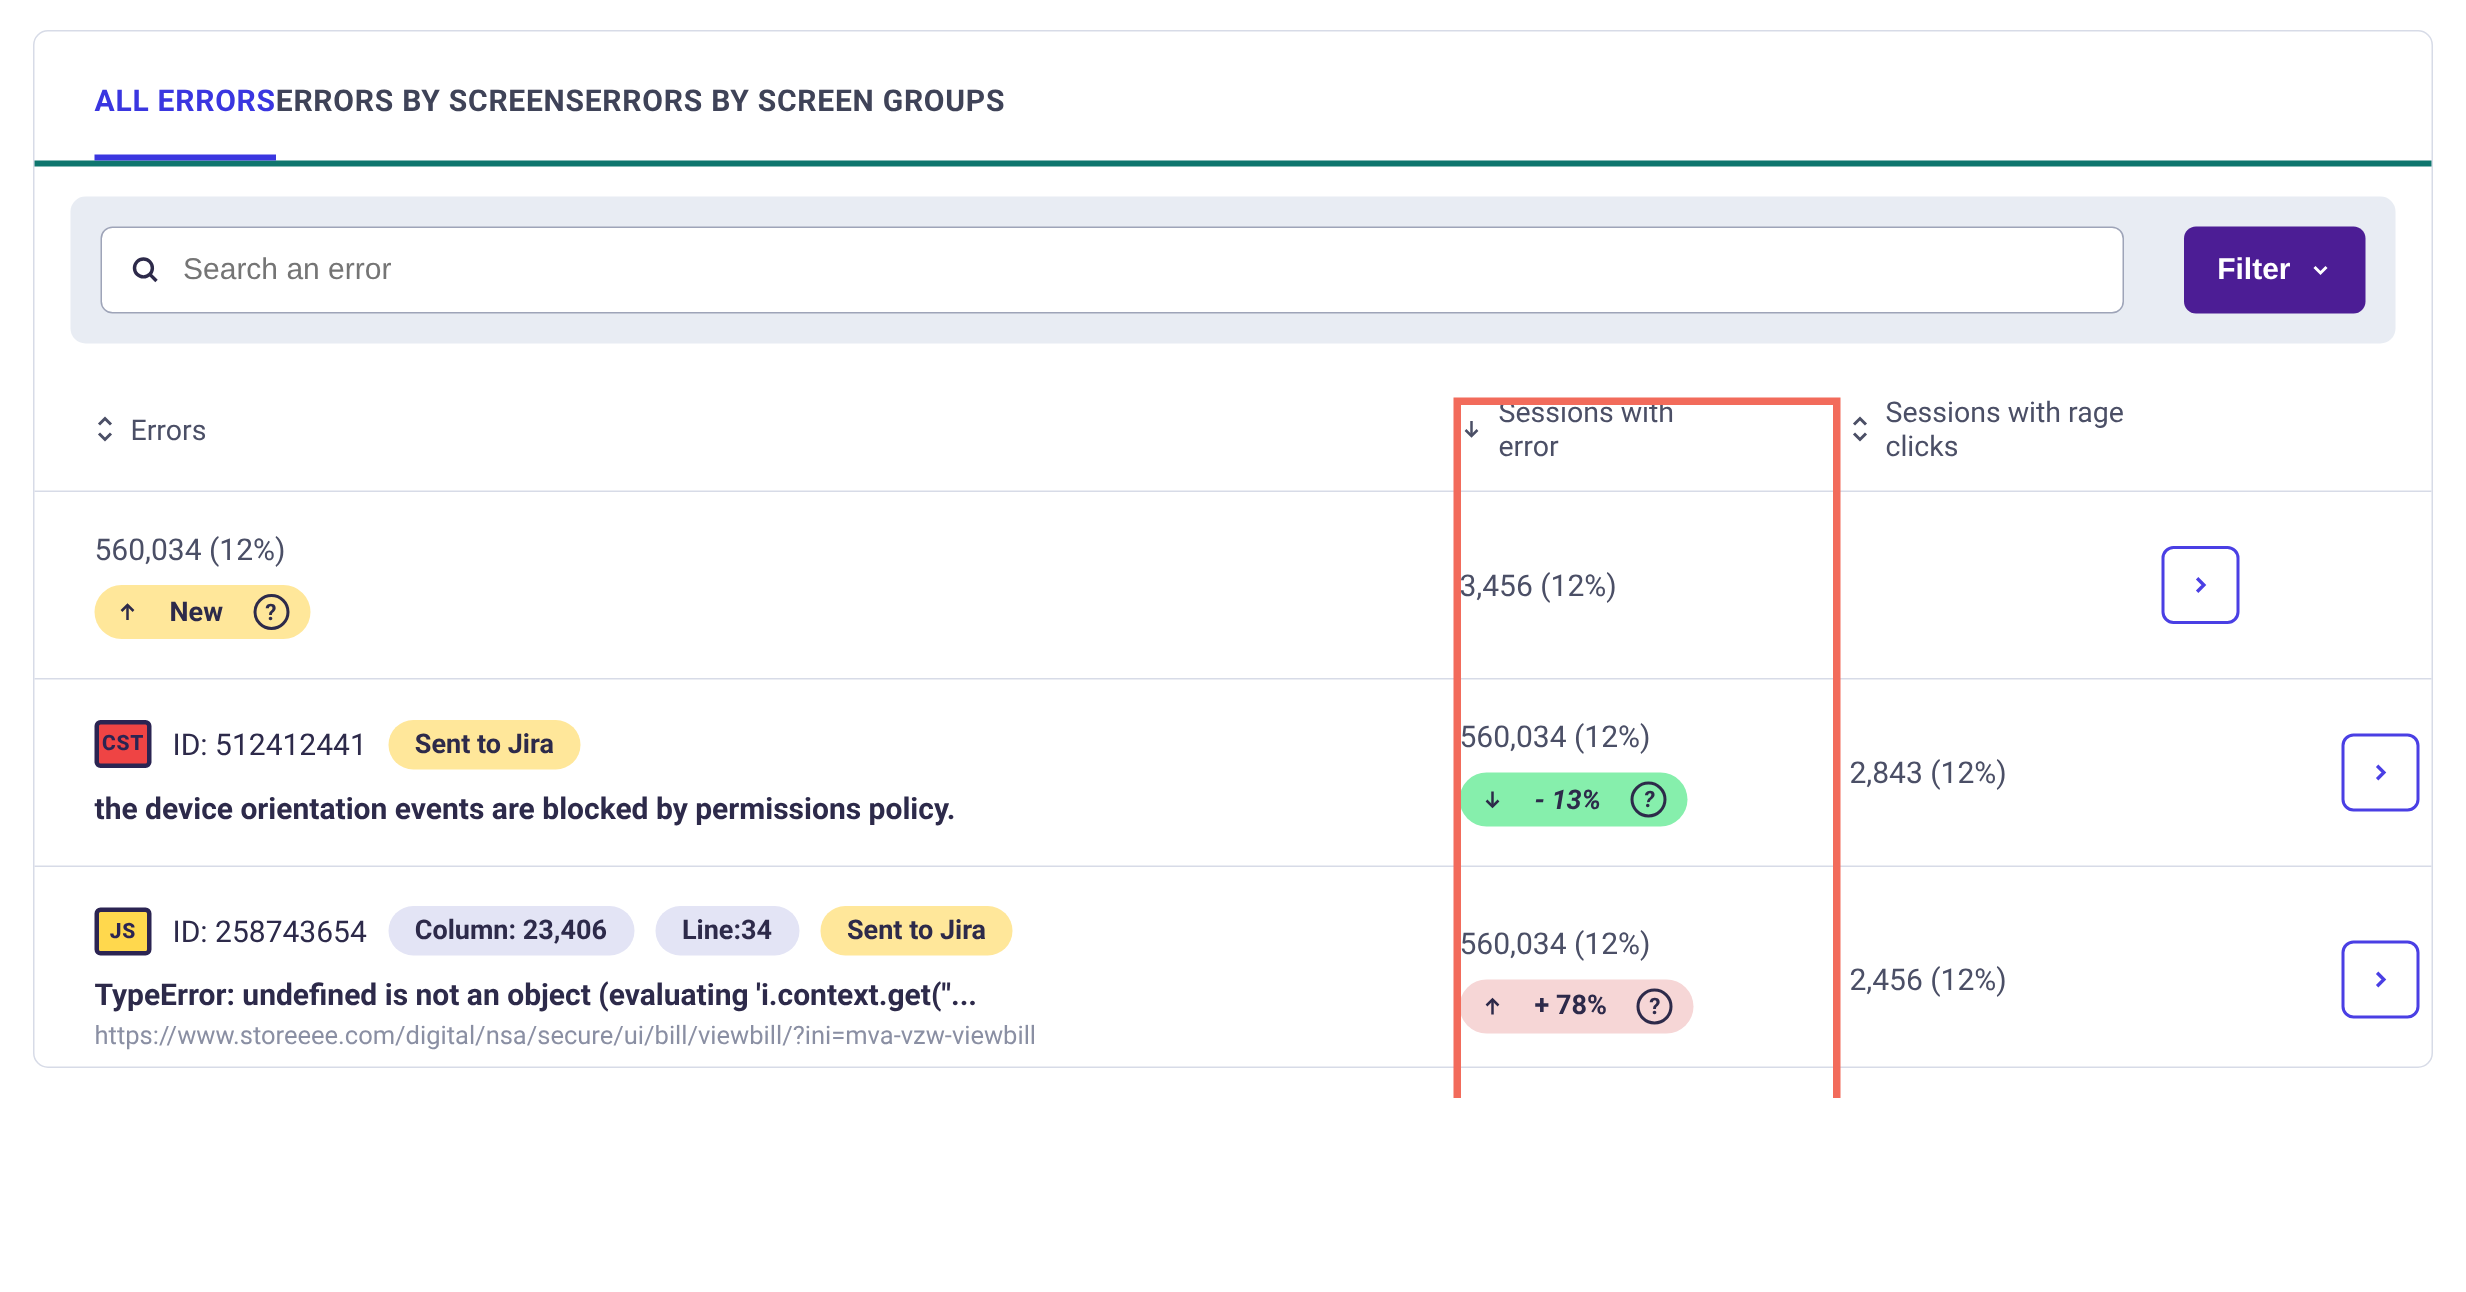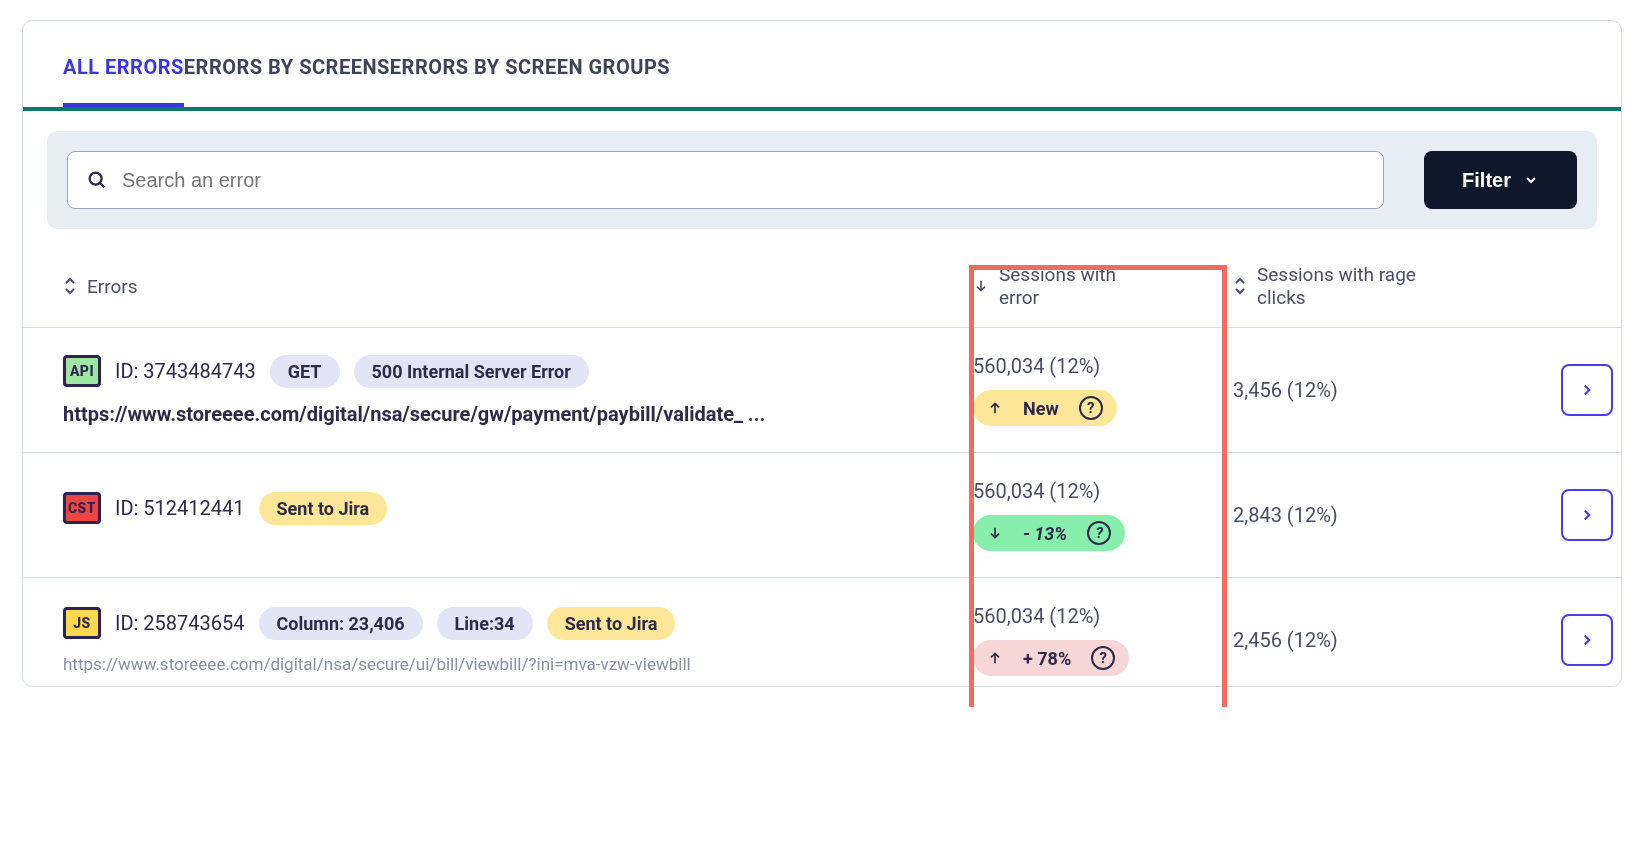--- a/index.html
+++ b/index.html
@@ -62,27 +62,27 @@
   .search-input {
     border: none;
     outline: none;
     font-size: 20px;
     color: #9ea4b8;
     margin-left: 14px;
     width: 100%;
     background: transparent;
   }
   .filter-btn {
-    background: #0f172a;
+    background: #4c1d95;
     color: #fff;
     border: none;
     border-radius: 8px;
     font-size: 20px;
     font-weight: 700;
-    padding: 0 38px;
+    padding: 0 22px;
     height: 58px;
     display: flex;
     align-items: center;
     gap: 12px;
     cursor: pointer;
   }
 
   
   .thead {
     display: grid;
@@ -216,29 +216,20 @@
           <polyline points="3 7 7 3 11 7"></polyline>
           <polyline points="3 13 7 17 11 13"></polyline>
         </svg>
       <span style="max-width:160px">Sessions with rage clicks</span>
     </div>
     <div></div>
   </div>
 
   <div id="rows">
       <div class="row">
-        <div class="err-col">
-          <div class="id-line">
-            <span class="badge-icon badge-api">API</span>
-            <span class="id-text">ID: 3743484743</span>
-            <span class="pill">GET</span>
-            <span class="pill">500 Internal Server Error</span>
-          </div>
-          <div class="err-title">https://www.storeeee.com/digital/nsa/secure/gw/payment/paybill/validate_ ...</div>
-        </div>
         <div class="sess-col">
           <div>560,034 (12%)</div>
           <div class="trend trend-new">
             <svg width="16" height="16" viewBox="0 0 24 24" fill="none" stroke="#2d2a4a" stroke-width="2.5">
               <line x1="12" y1="20" x2="12" y2="5"></line>
               <polyline points="6 11 12 5 18 11"></polyline>
             </svg>
             <span>New</span>
             <span class="qmark">?</span>
           </div>
@@ -252,20 +243,21 @@
           </button>
         </div>
       </div>
       <div class="row">
         <div class="err-col">
           <div class="id-line">
             <span class="badge-icon badge-cst">CST</span>
             <span class="id-text">ID: 512412441</span>
             <span class="pill pill-yellow">Sent to Jira</span>
           </div>
+          <div class="err-title">the device orientation events are blocked by permissions policy.</div>
         </div>
         <div class="sess-col">
           <div>560,034 (12%)</div>
           <div class="trend trend-down">
             <svg width="16" height="16" viewBox="0 0 24 24" fill="none" stroke="#2d2a4a" stroke-width="2.5">
               <line x1="12" y1="4" x2="12" y2="19"></line>
               <polyline points="6 13 12 19 18 13"></polyline>
             </svg>
             <span>- 13%</span>
             <span class="qmark">?</span>
@@ -282,20 +274,21 @@
       </div>
       <div class="row">
         <div class="err-col">
           <div class="id-line">
             <span class="badge-icon badge-js">JS</span>
             <span class="id-text">ID: 258743654</span>
             <span class="pill">Column: 23,406</span>
             <span class="pill">Line:34</span>
             <span class="pill pill-yellow">Sent to Jira</span>
           </div>
+          <div class="err-title">TypeError: undefined is not an object (evaluating 'i.context.get("...</div>
           <div class="err-sub">https://www.storeeee.com/digital/nsa/secure/ui/bill/viewbill/?ini=mva-vzw-viewbill</div>
         </div>
         <div class="sess-col">
           <div>560,034 (12%)</div>
           <div class="trend trend-up">
             <svg width="16" height="16" viewBox="0 0 24 24" fill="none" stroke="#2d2a4a" stroke-width="2.5">
               <line x1="12" y1="20" x2="12" y2="5"></line>
               <polyline points="6 11 12 5 18 11"></polyline>
             </svg>
             <span>+ 78%</span>

